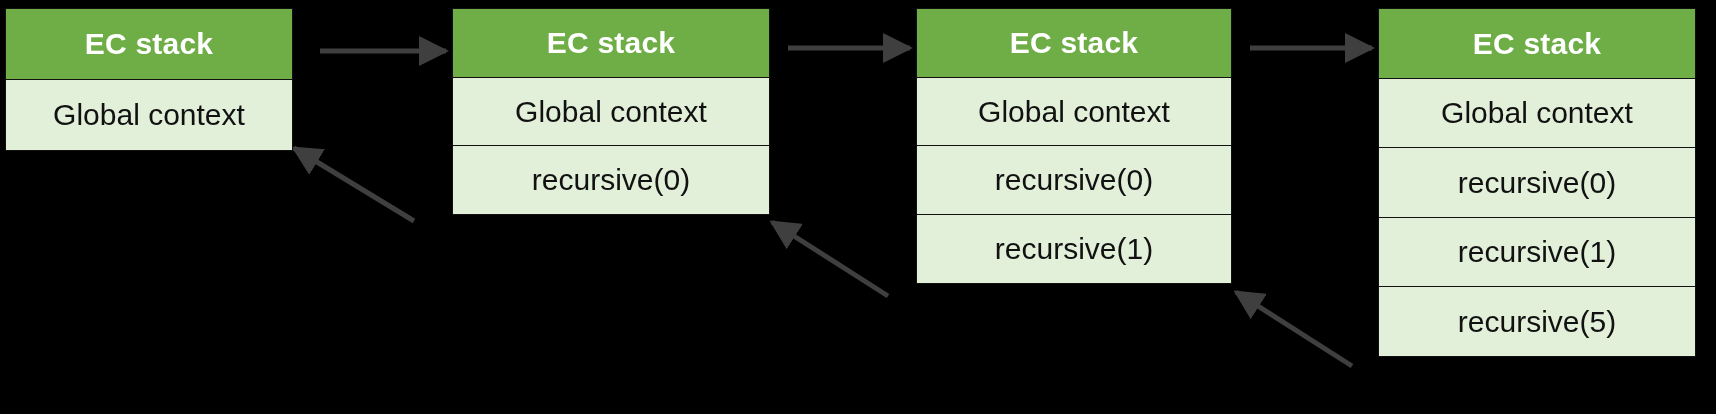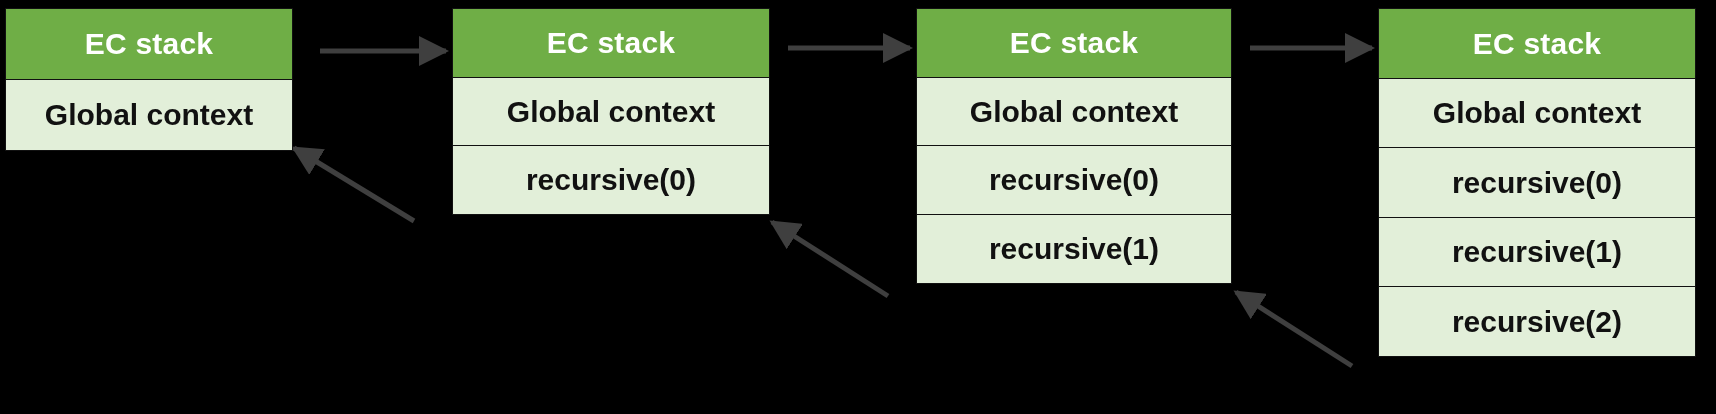--- a/index.html
+++ b/index.html
@@ -30,21 +30,21 @@
   .stack-row.header {
     background: #6FAE46;
     color: #FFFFFF;
     font-weight: bold;
     font-size: 30px;
     letter-spacing: 0.2px;
   }
   .stack-row.frame {
     background: #E2EFD9;
     color: #111111;
-    font-weight: bold;
+    font-weight: normal;
     font-size: 30px;
     border-top-width: 1.5px;
   }
   .stack-row.frame + .stack-row.frame {
     border-top-width: 1.5px;
     text-align: center;
   }
   svg.arrow-layer {
     position: absolute;
     left: 0;
@@ -90,17 +90,17 @@
         <div class="stack-row header" style="height: 70px;">EC stack</div>
         <div class="stack-row frame" style="height: 70px; margin-top: -1.5px;">Global context</div>
         <div class="stack-row frame" style="height: 70px; margin-top: -1.5px;">recursive(0)</div>
         <div class="stack-row frame" style="height: 70px; margin-top: -1.5px;">recursive(1)</div>
       </div>
       <div class="ec-stack" style="left: 1378px; top: 8px; width: 318px;">
         <div class="stack-row header" style="height: 71px;">EC stack</div>
         <div class="stack-row frame" style="height: 71px; margin-top: -1.5px;">Global context</div>
         <div class="stack-row frame" style="height: 71px; margin-top: -1.5px;">recursive(0)</div>
         <div class="stack-row frame" style="height: 71px; margin-top: -1.5px;">recursive(1)</div>
-        <div class="stack-row frame" style="height: 71px; margin-top: -1.5px;">recursive(2)</div>
+        <div class="stack-row frame" style="height: 71px; margin-top: -1.5px;">recursive(5)</div>
       </div>
     </div>
 
 </div>
 
 </body></html>

